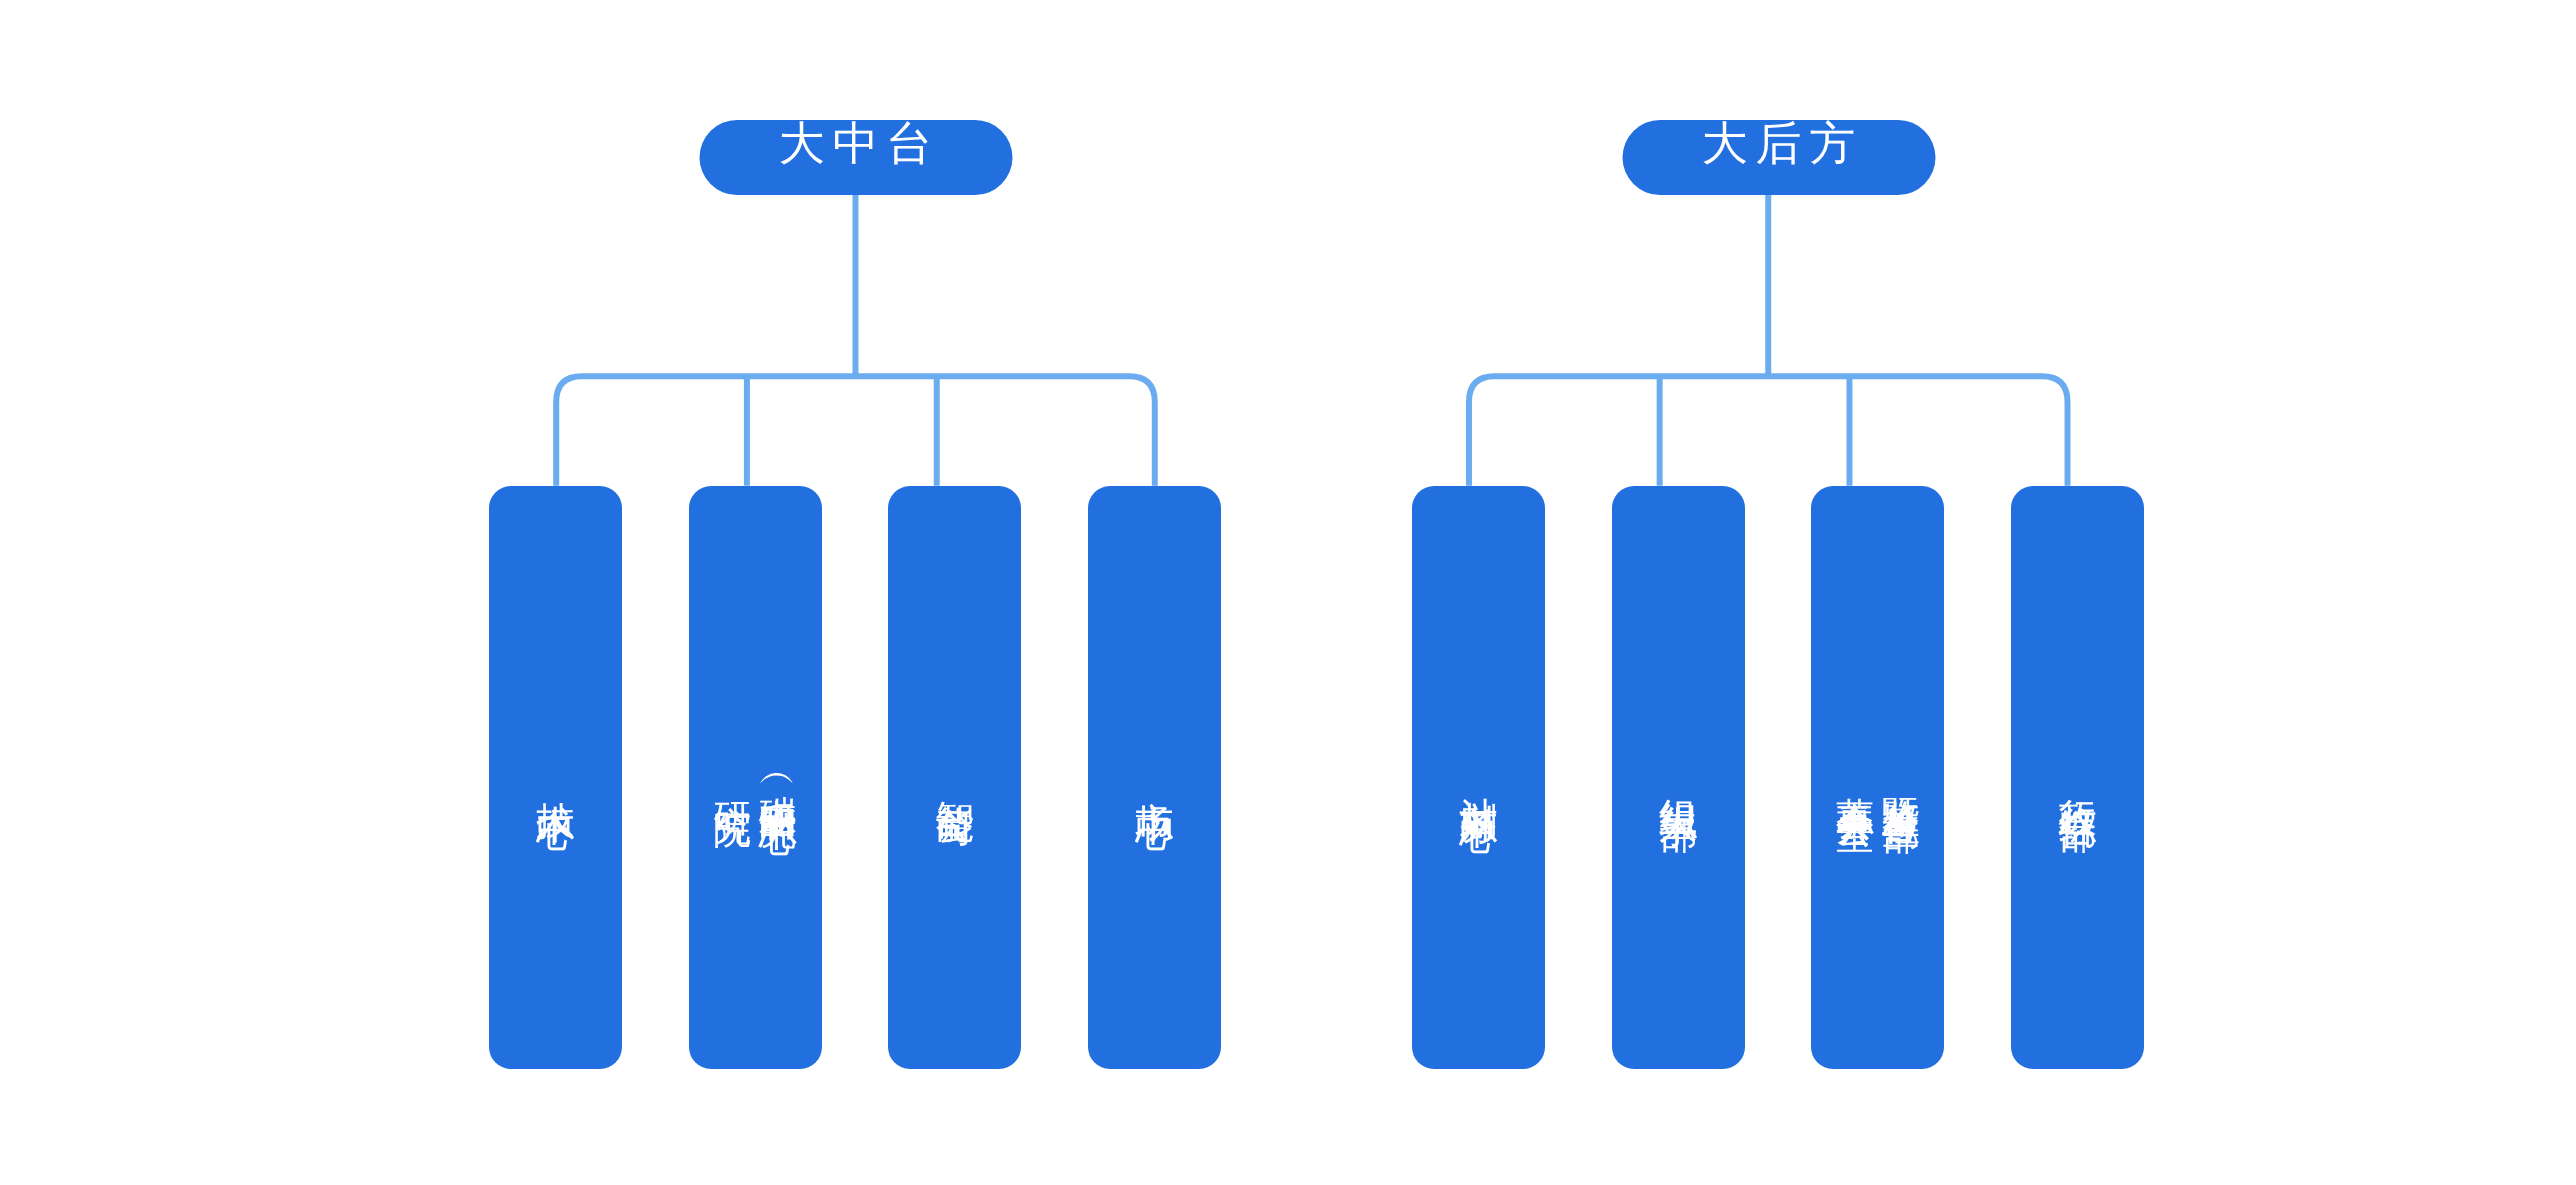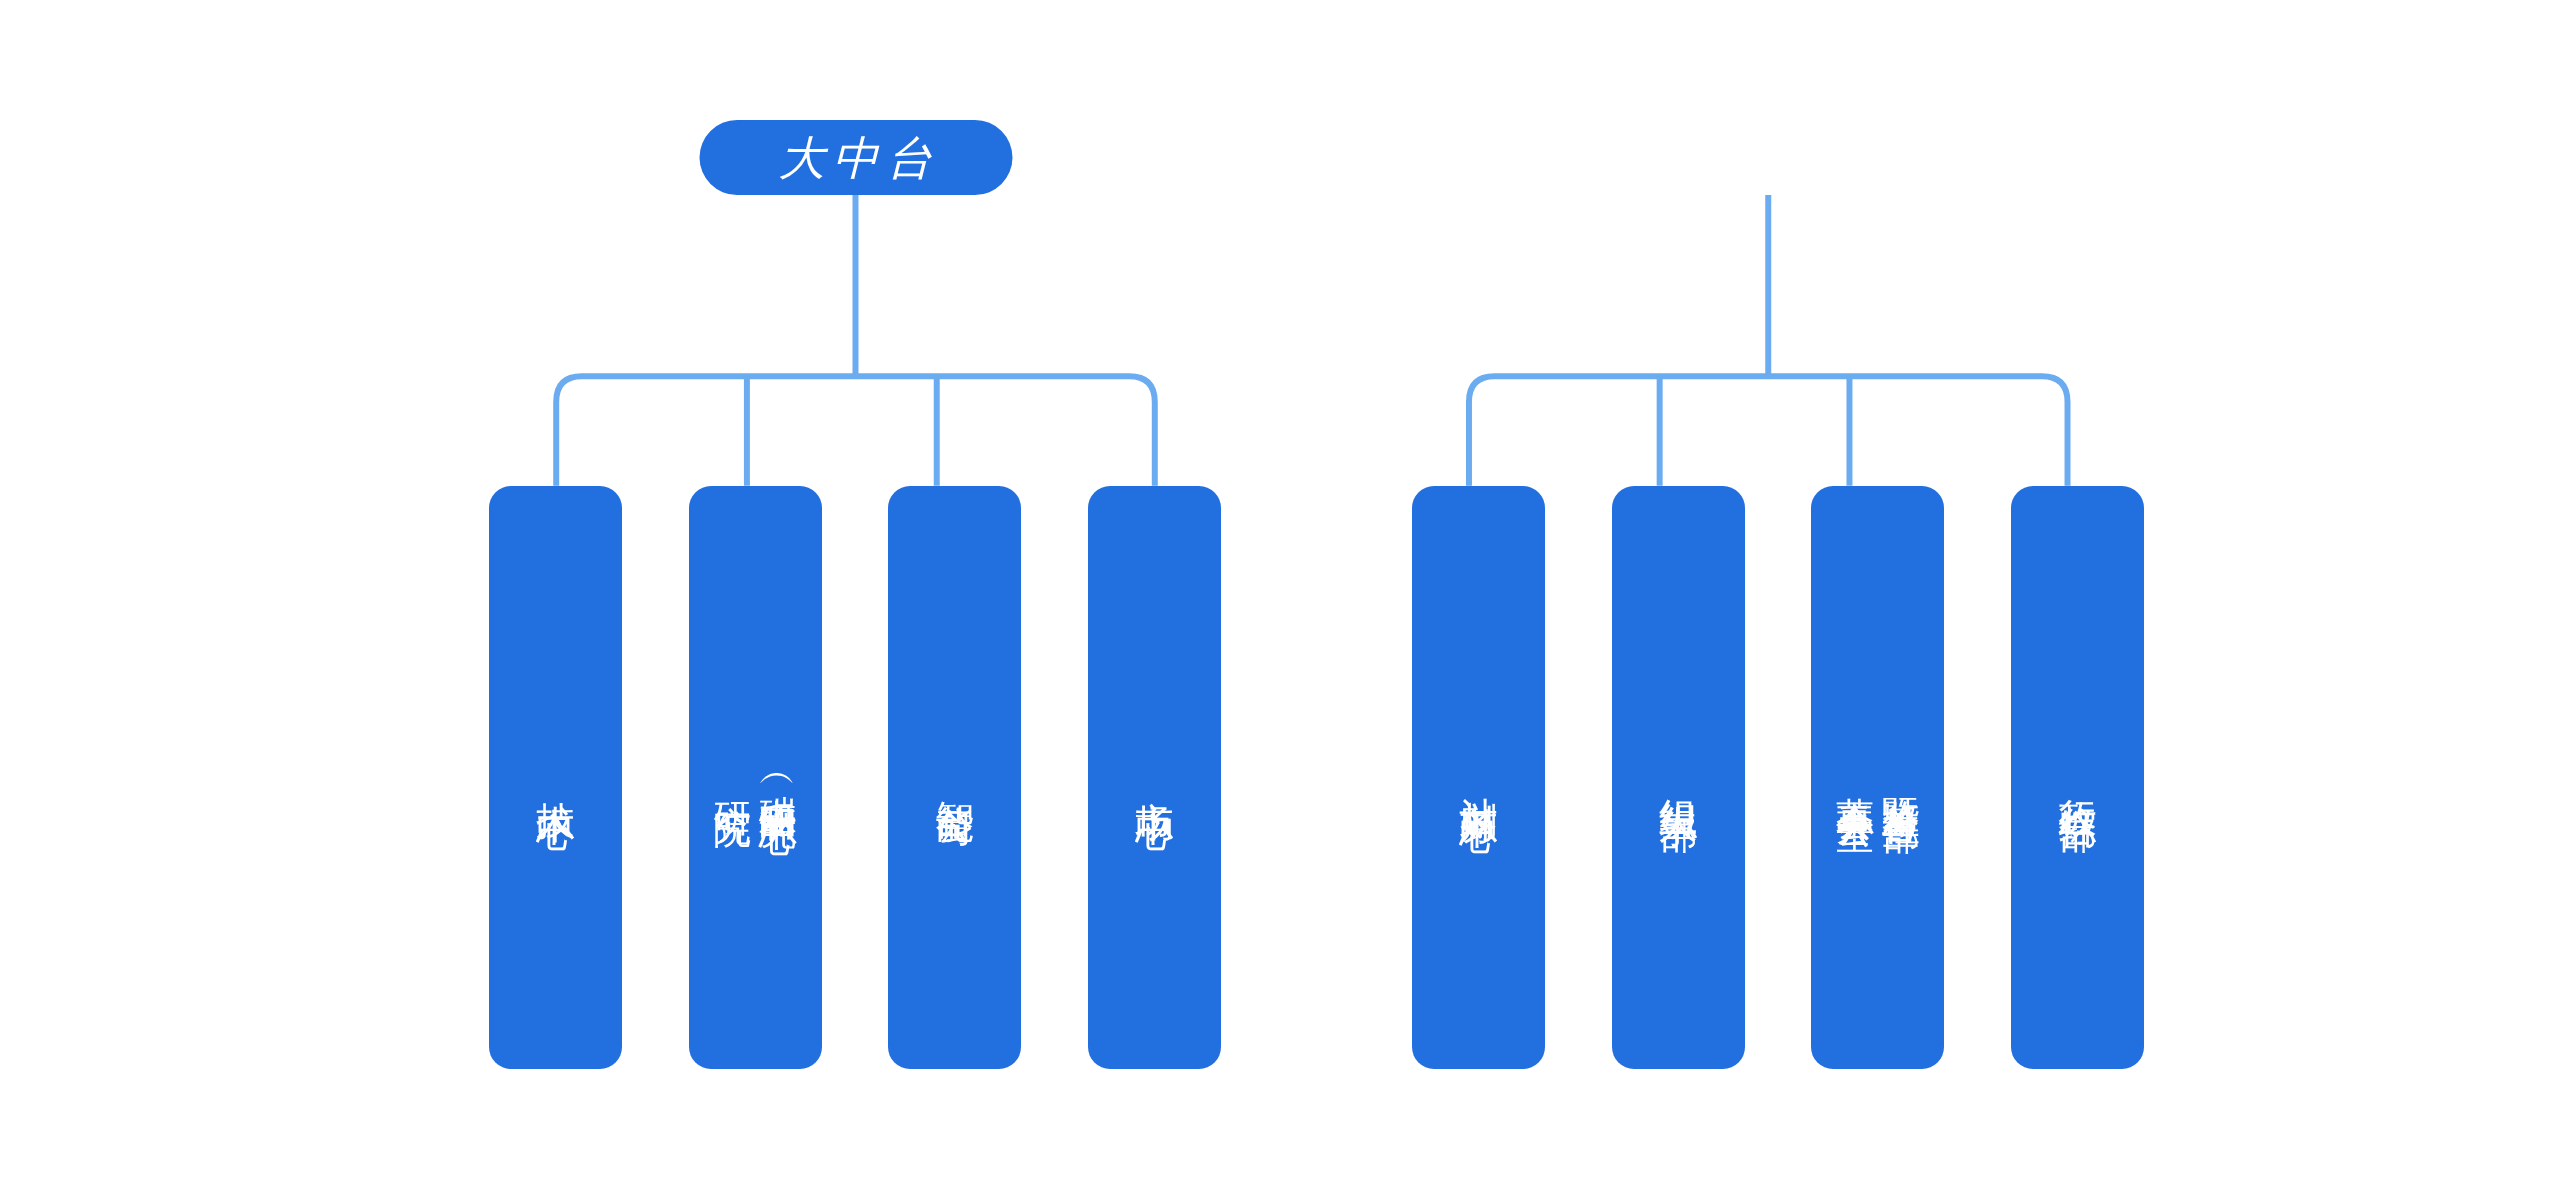--- a/index.html
+++ b/index.html
@@ -37,24 +37,22 @@
   .root-node {
     position: absolute;
     top: 120px;
     left: 50%;
     transform: translateX(-50%);
     width: 313px;
     height: 75px;
     border-radius: 38px;
     background: #2270df;
     display: flex;
-    align-items: center;
     justify-content: center;
     box-sizing: border-box;
-    font-style: italic;
   }
   .root-label {
     color: #ffffff;
     font-size: 46px;
     line-height: 1;
     letter-spacing: 7.7px;
     text-indent: 7.7px;
     font-weight: 400;
     white-space: nowrap;
   }
@@ -149,20 +147,23 @@
 
       <div class="leaf-card">
         <span class="leaf-col">市场中心</span>
       </div>
 
     </div>
   </div>
 
   <div class="org-group group-right">
 
+    <div class="root-node">
+      <span class="root-label">大后方</span>
+    </div>
 
     <svg class="connector-svg" viewBox="0 0 920 1387">
       <path class="connector-path" d="M 448 228 L 448 440"></path>
       <path class="connector-path" d="M 98 568 L 98 470 Q 98 440 128 440 L 768 440 Q 798 440 798 470 L 798 568"></path>
       <path class="connector-path" d="M 321 440 L 321 568"></path>
       <path class="connector-path" d="M 543 440 L 543 568"></path>
     </svg>
 
     <div class="leaf-row">
 

